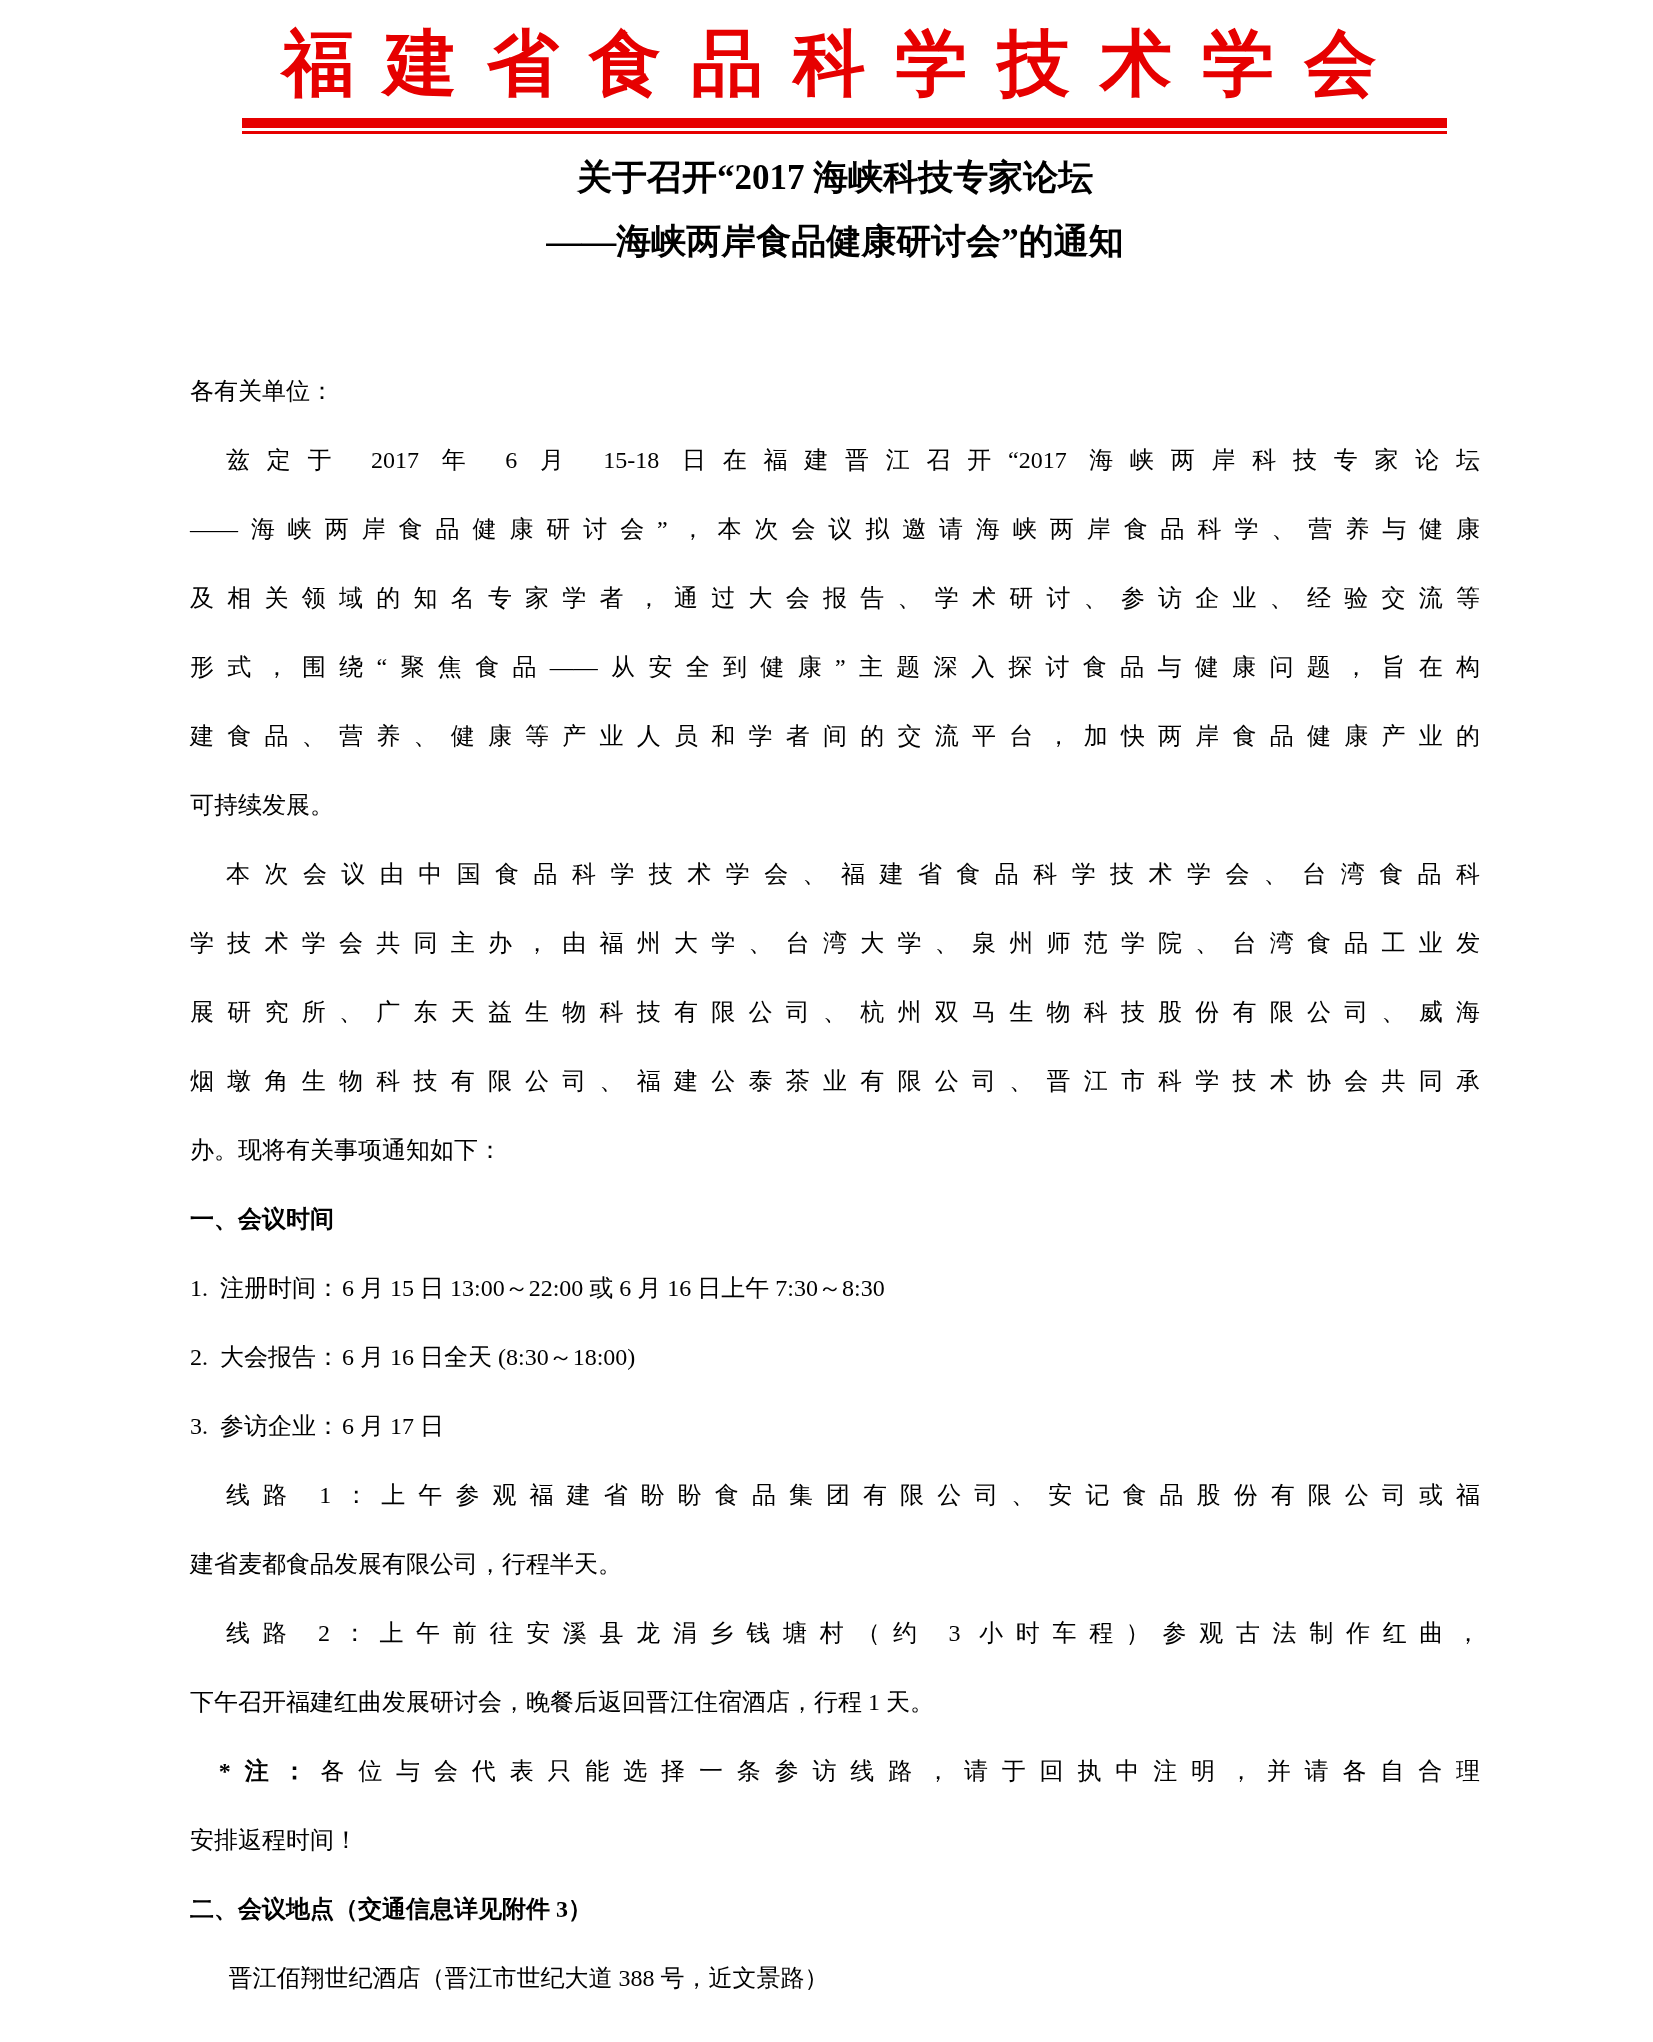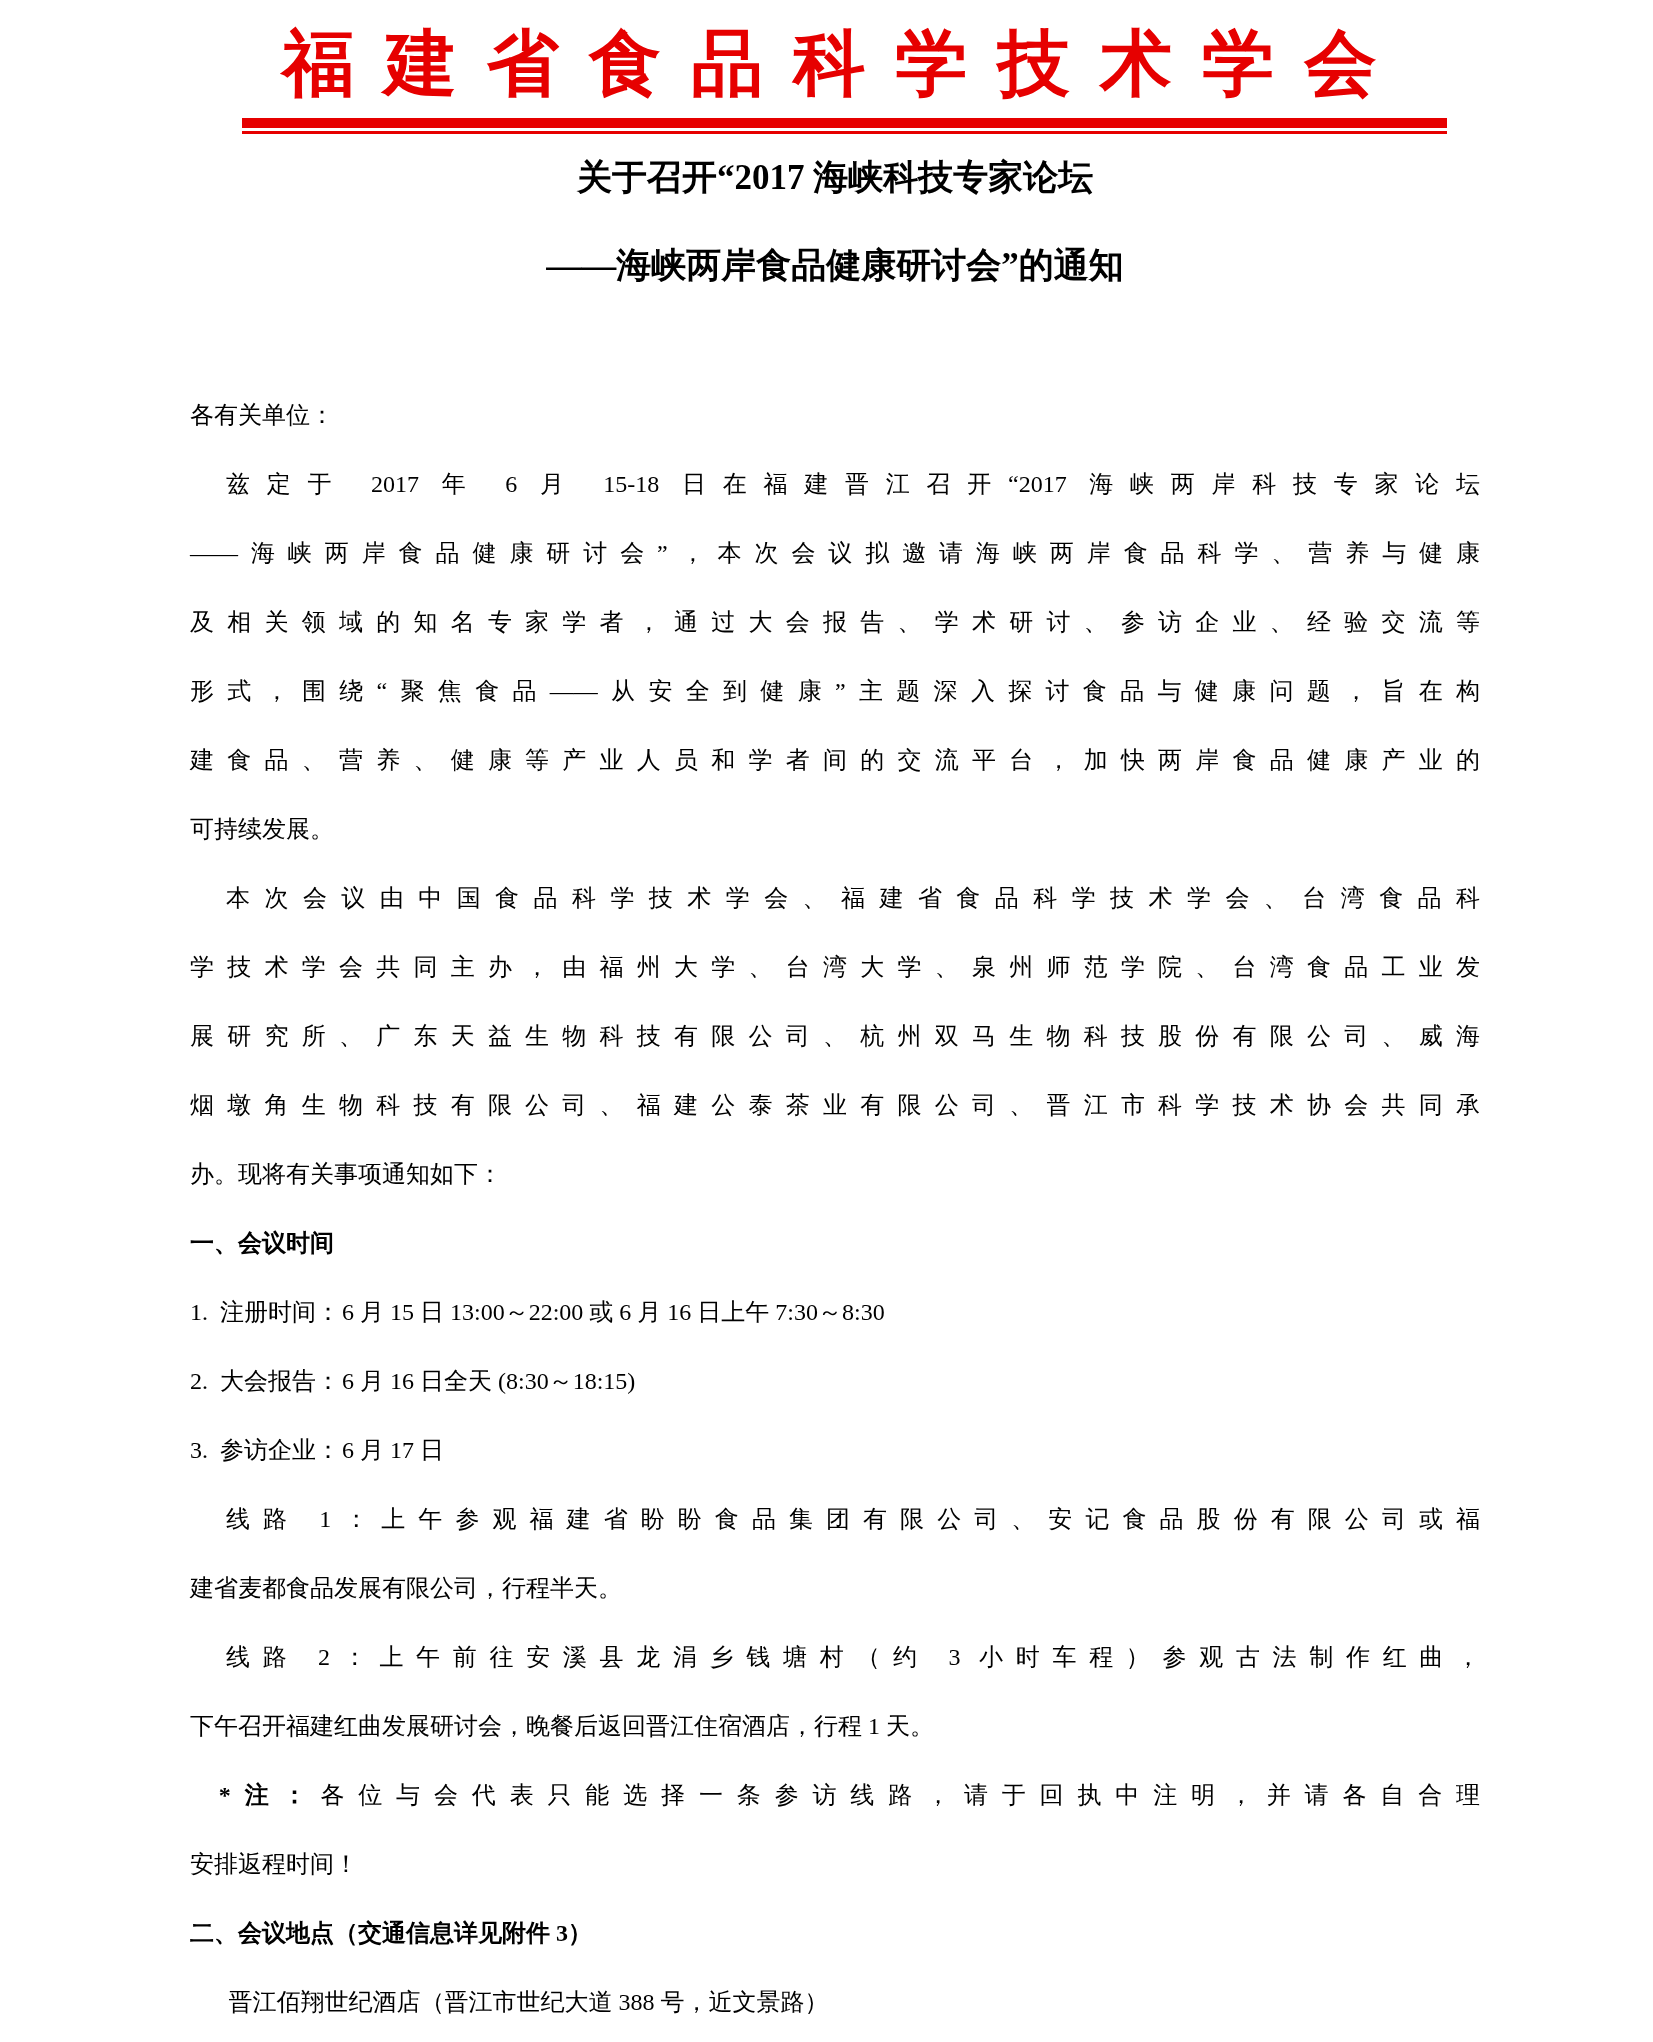--- a/index.html
+++ b/index.html
@@ -14,21 +14,21 @@
     font-size:72px; font-weight:bold; color:var(--red);
     letter-spacing:0.42em; line-height:76px; white-space:nowrap;
   }
   .rule { margin-top:16px; }
   .rule-thick { height:10px; background:var(--red); }
   .rule-gap   { height:3px; background:#ffffff; }
   .rule-thin  { height:3px; background:var(--red); }
 
   .titles { margin:12px 173px 0 190px; text-align:center; font-weight:bold; font-size:35px; }
   .title-line { line-height:64px; }
-  .title-line + .title-line { margin-top:24px; }
+  .title-line + .title-line { }
 
   .body { margin:83px 173px 0 190px; font-size:24px; }
   .line { line-height:69px; }
   .fill { text-align:justify; text-align-last:justify; text-justify:inter-character; }
   .indent    { text-indent:1.5em; }
   .indent-sm { text-indent:1.2em; }
   .indent-lg { text-indent:1.6em; }
   .bold { font-weight:bold; }
   .item-label { font-weight:normal; margin-left:12px; }
   .item-text { margin-left:2px; }
@@ -65,21 +65,21 @@
 
     <div class="line fill indent">本次会议由中国食品科学技术学会、福建省食品科学技术学会、台湾食品科</div>
     <div class="line fill">学技术学会共同主办，由福州大学、台湾大学、泉州师范学院、台湾食品工业发</div>
     <div class="line fill">展研究所、广东天益生物科技有限公司、杭州双马生物科技股份有限公司、威海</div>
     <div class="line fill">烟墩角生物科技有限公司、福建公泰茶业有限公司、晋江市科学技术协会共同承</div>
     <div class="line">办。现将有关事项通知如下：</div>
 
     <div class="line bold">一、会议时间</div>
 
     <div class="line"><span>1.</span><span class="item-label">注册时间：</span><span class="item-text">6 月 15 日 13:00～22:00 或 6 月 16 日上午 7:30～8:30</span></div>
-    <div class="line"><span>2.</span><span class="item-label">大会报告：</span><span class="item-text">6 月 16 日全天 (8:30～18:15)</span></div>
+    <div class="line"><span>2.</span><span class="item-label">大会报告：</span><span class="item-text">6 月 16 日全天 (8:30～18:00)</span></div>
     <div class="line"><span>3.</span><span class="item-label">参访企业：</span><span class="item-text">6 月 17 日</span></div>
 
     <div class="line fill indent">线路 1：上午参观福建省盼盼食品集团有限公司、安记食品股份有限公司或福</div>
     <div class="line">建省麦都食品发展有限公司，行程半天。</div>
 
     <div class="line fill indent">线路 2：上午前往安溪县龙涓乡钱塘村（约 3 小时车程）参观古法制作红曲，</div>
     <div class="line">下午召开福建红曲发展研讨会，晚餐后返回晋江住宿酒店，行程 1 天。</div>
 
     <div class="line fill indent-sm"><span class="bold">*注：</span><span>各位与会代表只能选择一条参访线路，请于回执中注明，并请各自合理</span></div>
     <div class="line">安排返程时间！</div>

